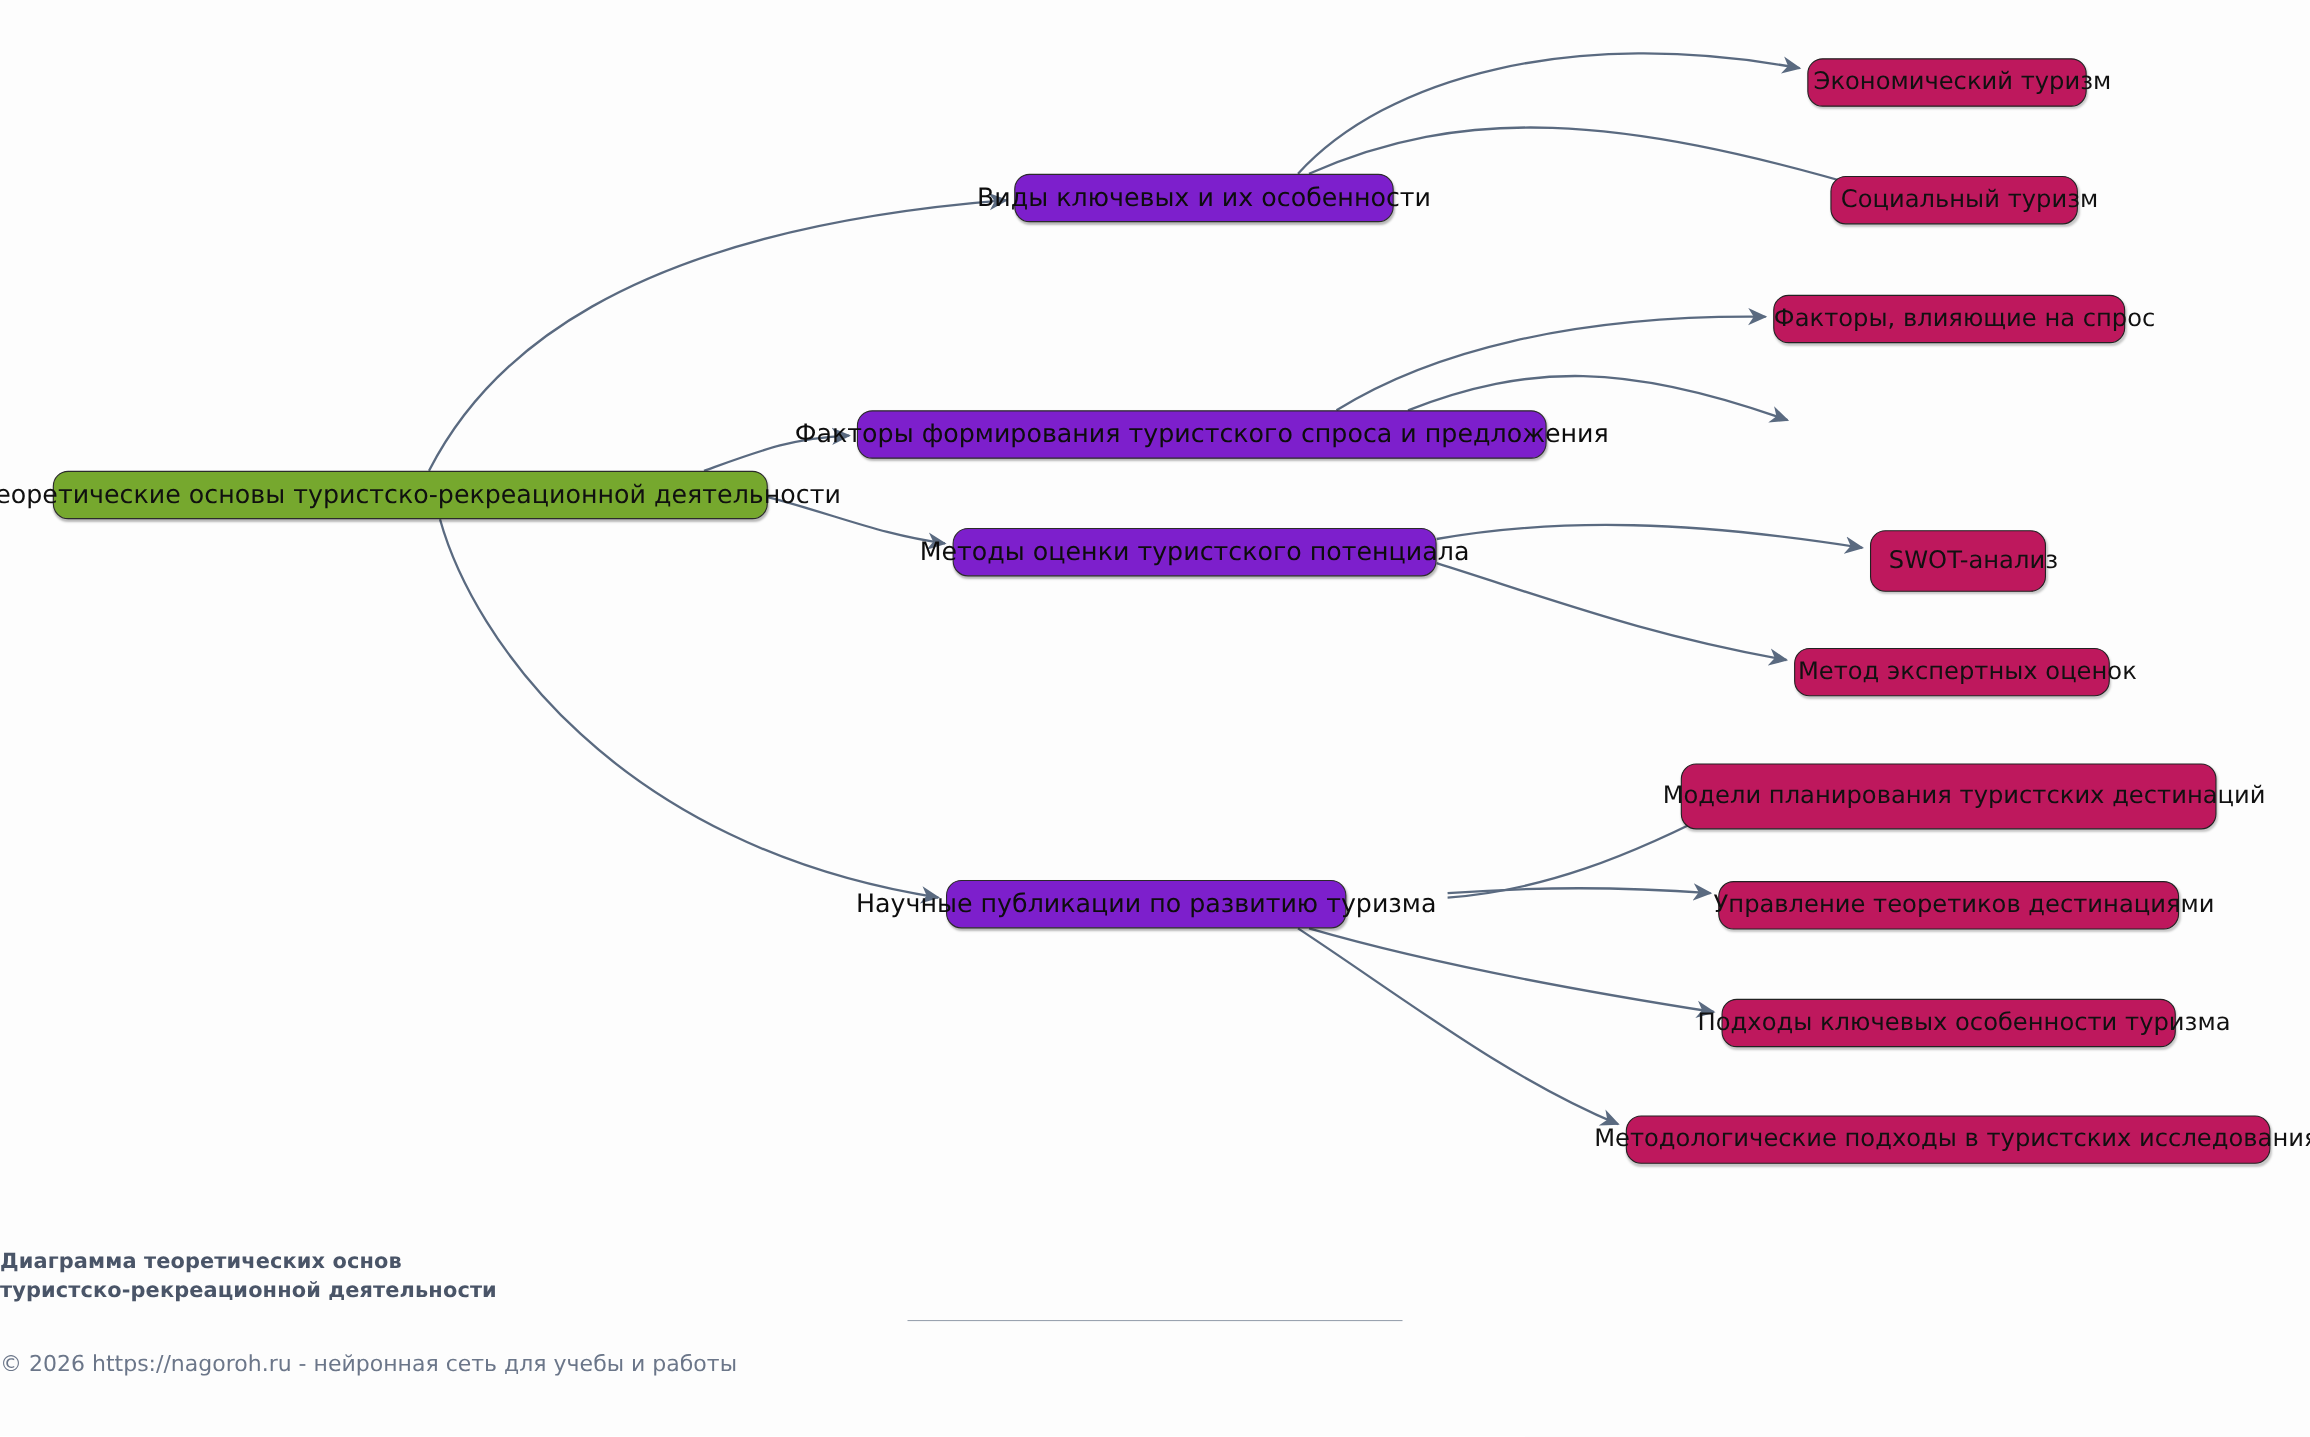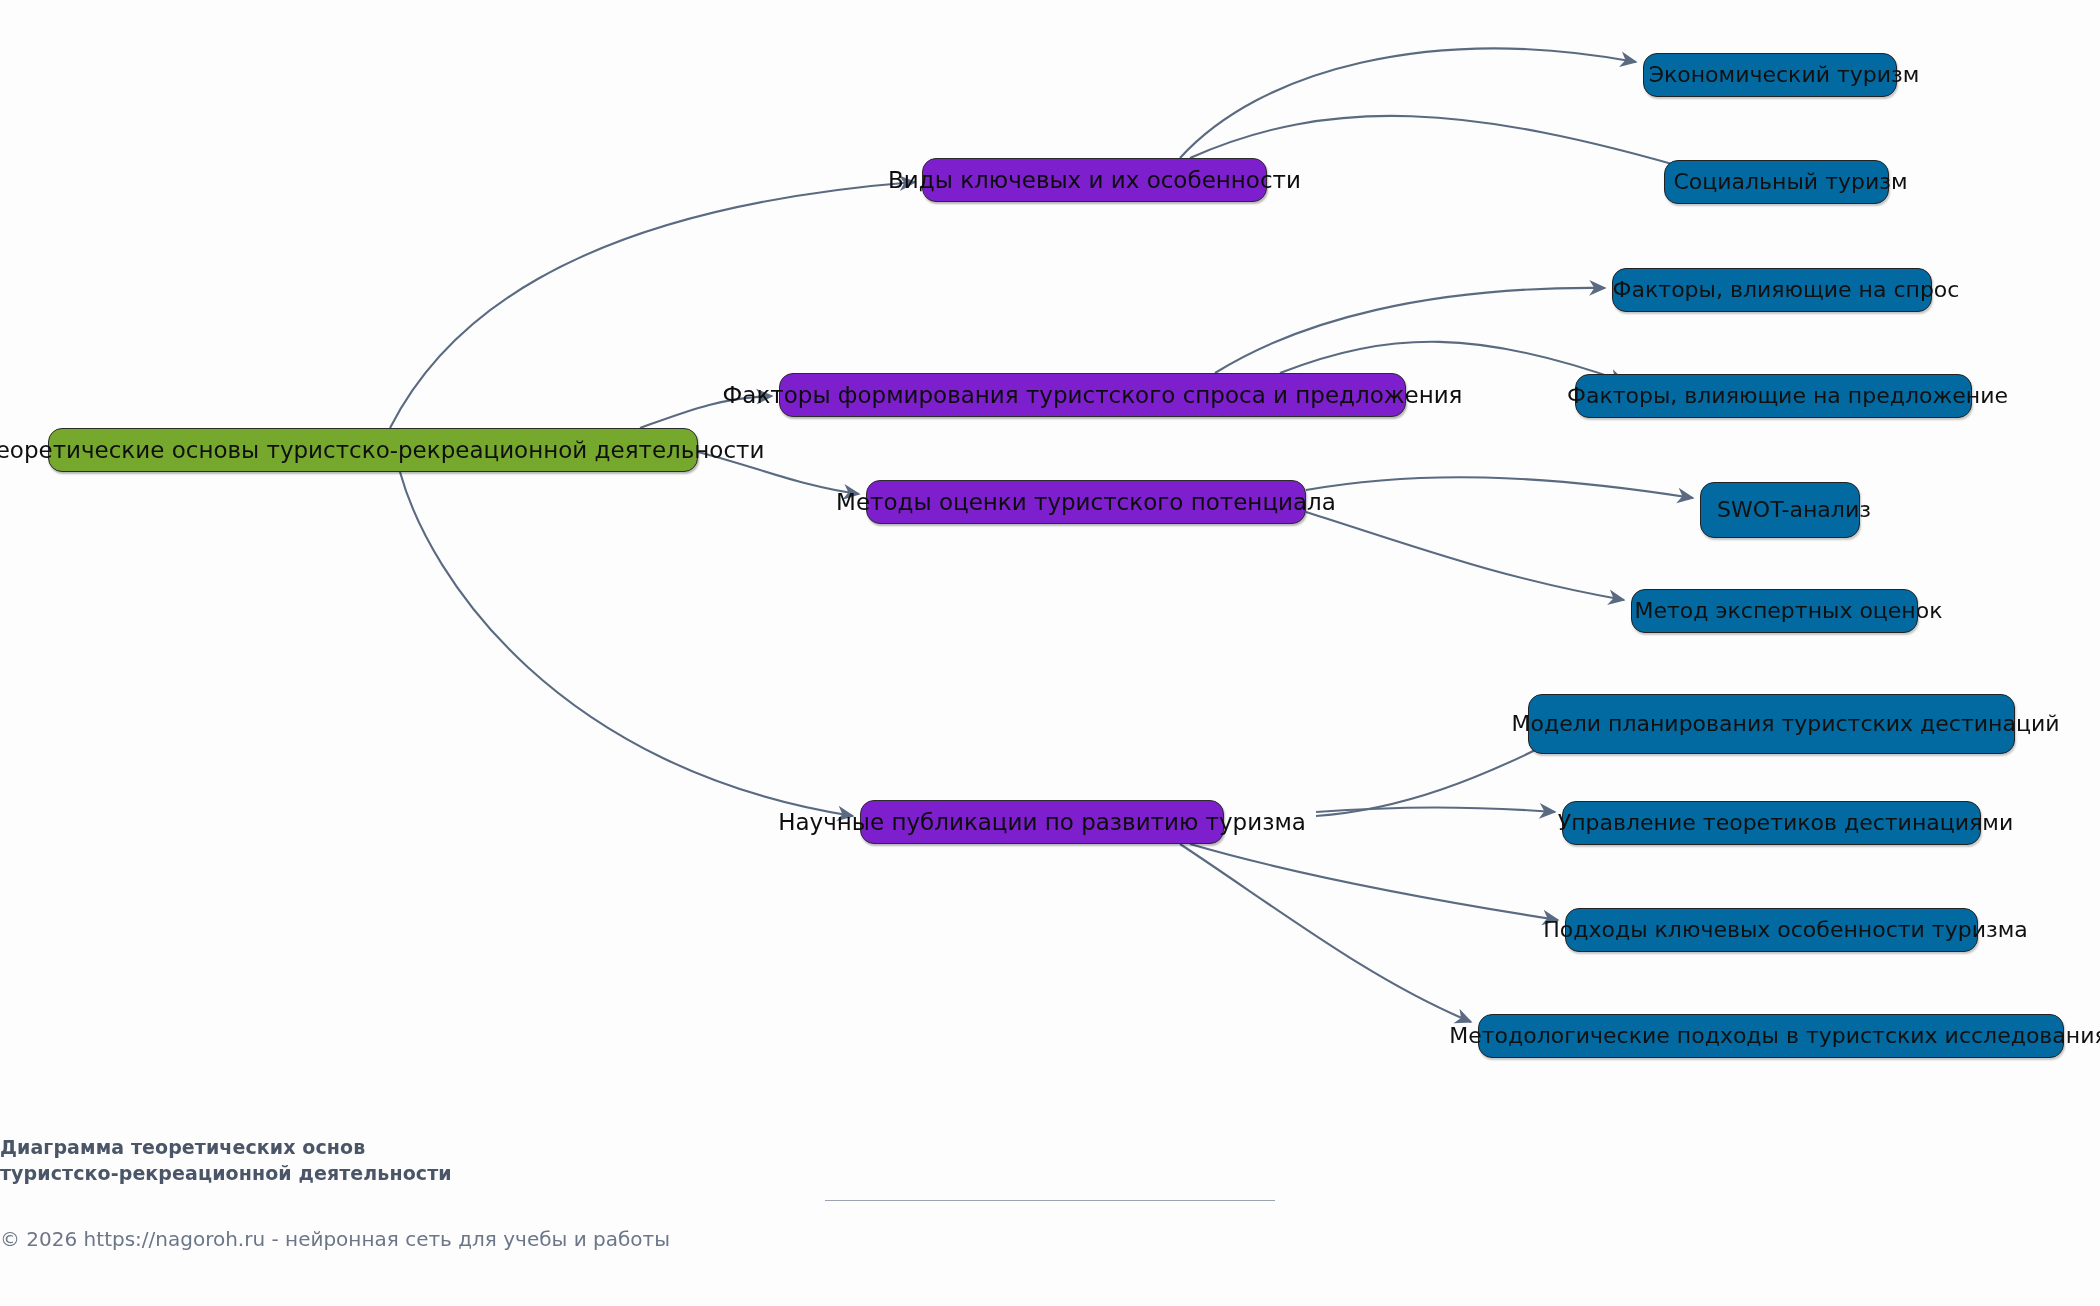--- a/index.html
+++ b/index.html
@@ -46,21 +46,21 @@
     font-size: 23px;
   }
   .node-branch {
     background: #7d1fcc;
     border: 1.6px solid #2b2b2b;
     box-shadow: 1px 2px 2px rgba(0,0,0,0.28);
     color: #0d0d0d;
     font-size: 23px;
   }
   .node-leaf {
-    background: #0369a1;
+    background: #be185d;
     border: 1.7px solid #222222;
     box-shadow: 1px 2px 2px rgba(0,0,0,0.22);
     font-size: 22px;
     color: #111111;
     padding-left: 46px;
   }
   #footer {
     position: absolute;
     left: 0;
     width: 2100px;
@@ -123,21 +123,20 @@
   <div class="node node-branch" style="left:922px; top:158px; width:345px; height:44px;">Виды ключевых и их особенности</div>
 
   <div class="node node-leaf" style="left:1643px; top:53px; width:254px; height:44px;">Экономический туризм</div>
 
   <div class="node node-leaf" style="left:1664px; top:160px; width:225px; height:44px;">Социальный туризм</div>
 
   <div class="node node-branch" style="left:779px; top:373px; width:627px; height:44px;">Факторы формирования туристского спроса и предложения</div>
 
   <div class="node node-leaf" style="left:1612px; top:268px; width:320px; height:44px;">Факторы, влияющие на спрос</div>
 
-  <div class="node node-leaf" style="left:1575px; top:374px; width:397px; height:44px;">Факторы, влияющие на предложение</div>
 
   <div class="node node-branch" style="left:866px; top:480px; width:440px; height:44px;">Методы оценки туристского потенциала</div>
 
   <div class="node node-leaf" style="left:1700px; top:482px; width:160px; height:56px;">SWOT-анализ</div>
 
   <div class="node node-leaf" style="left:1631px; top:589px; width:287px; height:44px;">Метод экспертных оценок</div>
 
   <div class="node node-branch" style="left:860px; top:800px; width:364px; height:44px;">Научные публикации по развитию туризма</div>
 
   <div class="node node-leaf" style="left:1528px; top:694px; width:487px; height:60px;">Модели планирования туристских дестинаций</div>

